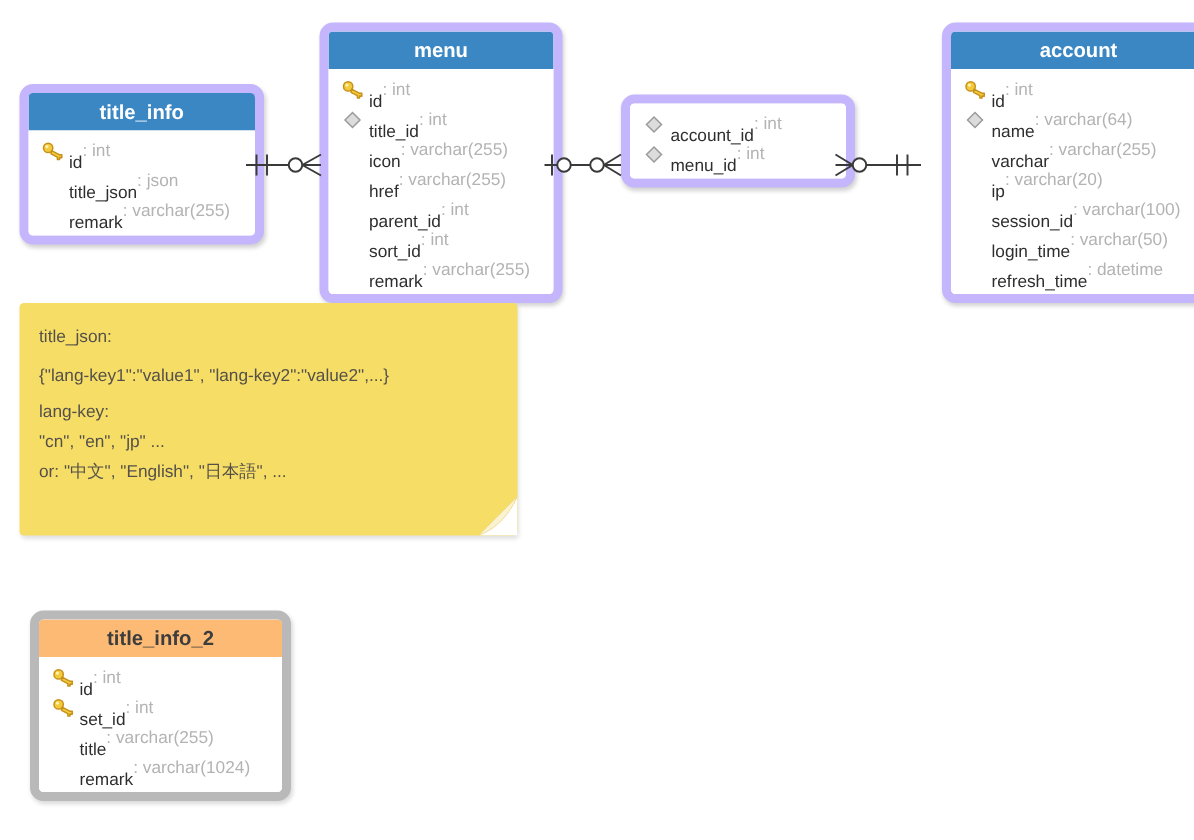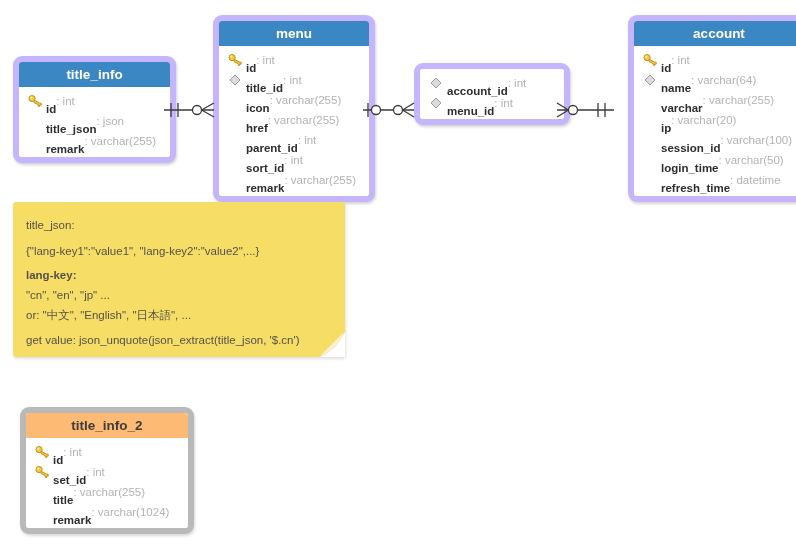--- a/index.html
+++ b/index.html
@@ -20,39 +20,39 @@
   .table.gray { border-color:#b9b9b9; box-shadow:1px 2px 3px rgba(0,0,0,0.15); }
   .thead {
     height:25px; line-height:25px; text-align:center;
     background:#3b87c3; color:#ffffff;
     font-size:13.5px; font-weight:bold;
   }
   .table.gray .thead { background:#fdba74; color:#3d3d3d; }
   .tbody { padding:4px 0 6px 0; background:#ffffff; }
   .row { height:20px; display:flex; align-items:center; padding-left:9px; white-space:nowrap; }
   .ficon { width:14px; height:14px; flex:0 0 14px; margin-right:4px; }
-  .fname { font-size:11.5px; font-weight:bold; color:#2e2e2e;margin-top:16px; }
+  .fname { font-size:11.5px; font-weight:normal; color:#2e2e2e;margin-top:16px; }
   .ftype { font-size:11.5px; color:#b3b3b3; }
 
   
   .connector { position:absolute; overflow:visible; }
   .connector line, .connector path { stroke:#3a3a3a; stroke-width:1.3; fill:none; }
   .connector circle { stroke:#3a3a3a; stroke-width:1.3; fill:#ffffff; }
 
   
   .note {
     position:absolute; left:13px; top:202px; width:332px; height:155px;
     background:#f6dd66; border-radius:3px;
     color:#55514a; font-size:11.5px;
     box-shadow:1px 2px 3px rgba(0,0,0,0.12);
   }
   .note-line { padding-left:13px; line-height:14px; }
   .note-line:nth-child(1) { margin-top:16px; }
   .note-line:nth-child(2) { margin-top:12px; }
-  .note-line:nth-child(3) { margin-top:10px;font-weight:bold; }
+  .note-line:nth-child(3) { margin-top:10px; }
   .note-line:nth-child(4) { margin-top:6px; }
   .note-line:nth-child(5) { margin-top:6px; }
   .note-line:nth-child(6) { margin-top:11px; }
   .note-fold { position:absolute; right:0; bottom:0; width:26px; height:26px; }
 
   .defs-holder { position:absolute; width:0; height:0; overflow:hidden; }
 </style>
 </head>
 <body>
 
@@ -273,20 +273,19 @@
       <line x1="48" y1="7" x2="48" y2="21"></line>
     </g>
   </svg>
 
   <div class="note">
     <div class="note-line">title_json:</div>
     <div class="note-line">{"lang-key1":"value1", "lang-key2":"value2",...}</div>
     <div class="note-line">lang-key:</div>
     <div class="note-line">"cn", "en", "jp" ...</div>
     <div class="note-line">or: "中文", "English", "日本語", ...</div>
-    <div class="note-line">get value: json_unquote(json_extract(title_json, '$.cn')</div>
     <svg class="note-fold" viewBox="0 0 26 26">
       <path d="M26 0 L26 26 L0 26 Z" fill="#ffffff"></path>
       <path d="M0 26 L26 0 C19 15 10 22 0 26 Z" fill="#fbf3cf" stroke="#ecd98e" stroke-width="0.6"></path>
     </svg>
   </div>
 
 </div>
 
 </body></html>

